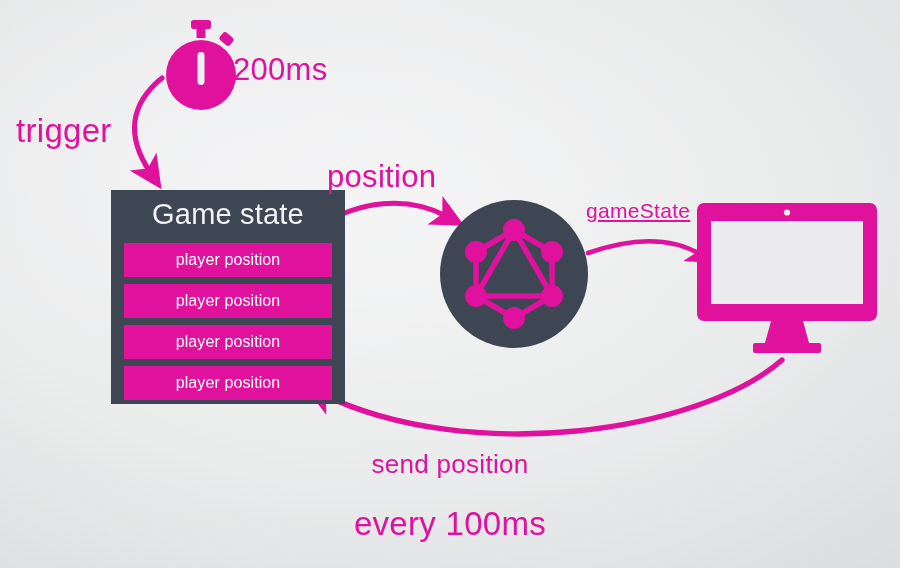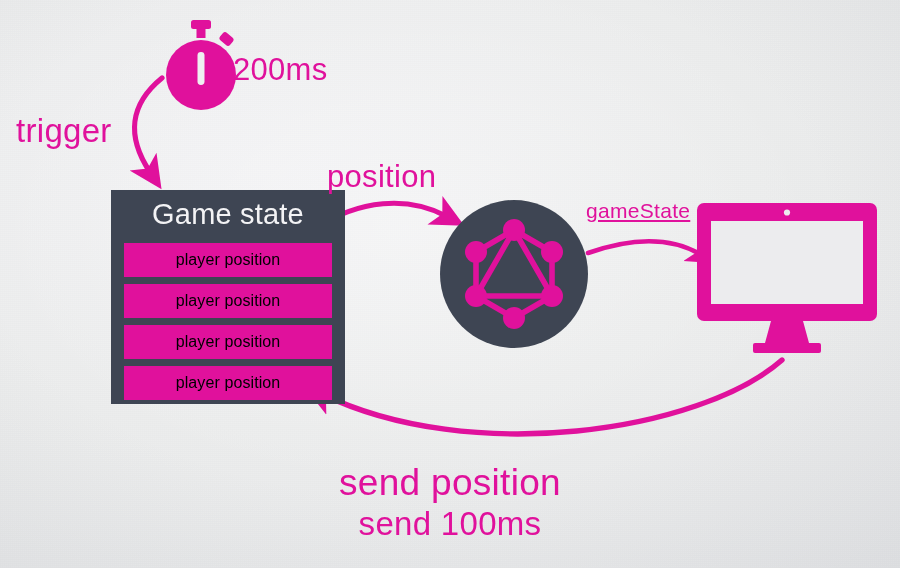--- a/index.html
+++ b/index.html
@@ -63,21 +63,21 @@
     letter-spacing: .2px;
     line-height: 40px;
     font-family: "Liberation Sans", sans-serif;
   }
   .player-row {
     position: absolute;
     left: 13px;
     width: 208px;
     height: 34px;
     background: #e0119c;
-    color: #000000;
+    color: #ffffff;
     font-size: 16px;
     font-weight: 300;
     text-align: center;
     line-height: 34px;
     letter-spacing: .1px;
   }
 
   
   #hub {
     position: absolute;
@@ -112,21 +112,21 @@
     font-weight: 300;
     font-family: "Liberation Sans", sans-serif;
     white-space: nowrap;
     z-index: 5;
     letter-spacing: .3px;
   }
   #lbl-200ms   { left: 233px; top: 24px;  font-size: 31px; margin-top: 28px; }
   #lbl-trigger { left: 16px;  top: 112px; font-size: 33px; }
   #lbl-publish { left: 327px; top: 159px; font-size: 31px; }
   #lbl-gamestate { left: 586px; top: 199px; font-size: 21px; text-decoration: underline; }
-  #lbl-send1 { left: 0; top: 462px; width: 900px; text-align: center; font-size: 37px; }
+  #lbl-send1 { left: 0; top: 449px; width: 900px; text-align: center; font-size: 26px; }
   #lbl-send2 { left: 0; top: 505px; width: 900px; text-align: center; font-size: 33px; }
 </style>
 </head>
 <body>
 
 <div id="canvas">
 
   <div id="grain"></div>
   <div id="vignette"></div>
 
@@ -213,15 +213,15 @@
   <div class="label" id="lbl-200ms">200ms</div>
 
   <div class="label" id="lbl-trigger">trigger</div>
 
   <div class="label" id="lbl-publish">position</div>
 
   <div class="label" id="lbl-gamestate">gameState</div>
 
   <div class="label" id="lbl-send1">send position</div>
 
-  <div class="label" id="lbl-send2">send 100ms</div>
+  <div class="label" id="lbl-send2">every 100ms</div>
 
 </div>
 
 </body></html>

